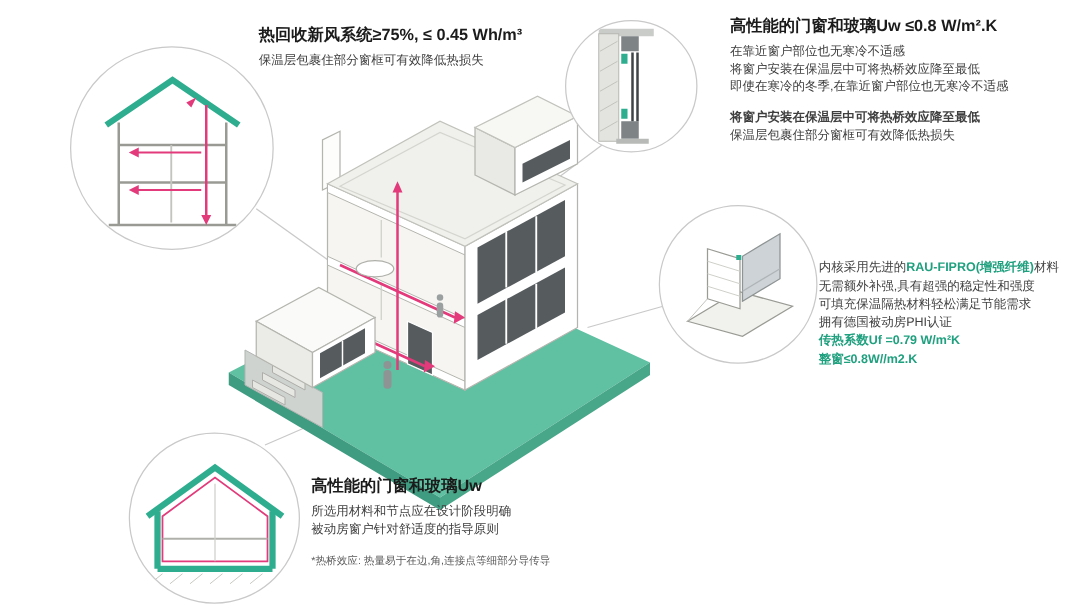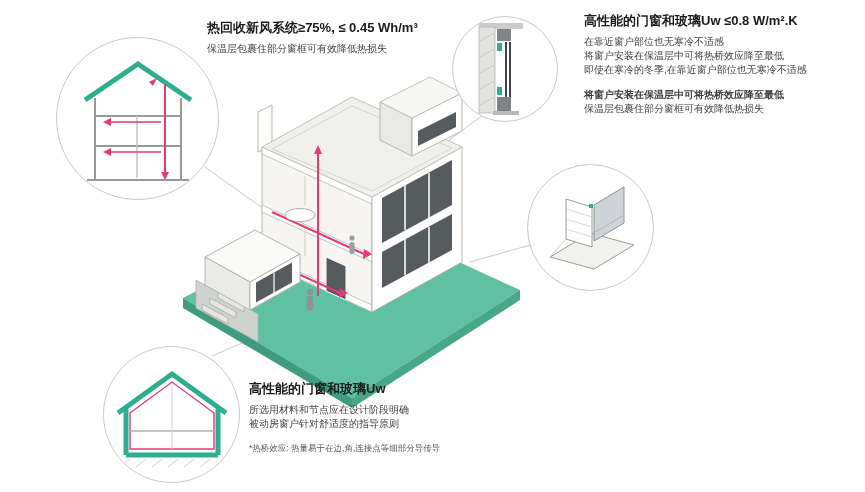--- a/index.html
+++ b/index.html
@@ -213,20 +213,28 @@
 
   <div class="tblock win">
     <div class="title">高性能的门窗和玻璃Uw ≤0.8 W/m².K</div>
     <div>在靠近窗户部位也无寒冷不适感</div>
     <div>将窗户安装在保温层中可将热桥效应降至最低</div>
     <div>即使在寒冷的冬季,在靠近窗户部位也无寒冷不适感</div>
     <div class="gap">将窗户安装在保温层中可将热桥效应降至最低</div>
     <div>保温层包裹住部分窗框可有效降低热损失</div>
   </div>
 
+  <div class="tblock prof">
+    <div><span>内核采用先进的</span><span class="teal b">RAU-FIPRO(增强纤维)</span><span>材料</span></div>
+    <div>无需额外补强,具有超强的稳定性和强度</div>
+    <div>可填充保温隔热材料轻松满足节能需求</div>
+    <div>拥有德国被动房PHI认证</div>
+    <div class="teal b">传热系数Uf =0.79 W/m²K</div>
+    <div class="teal b">整窗≤0.8W//m2.K</div>
+  </div>
 
   <div class="tblock therm">
     <div class="title">高性能的门窗和玻璃Uw</div>
     <div>所选用材料和节点应在设计阶段明确</div>
     <div>被动房窗户针对舒适度的指导原则</div>
     <div class="footnote">*热桥效应: 热量易于在边,角,连接点等细部分导传导</div>
   </div>
 
 </div>
 

